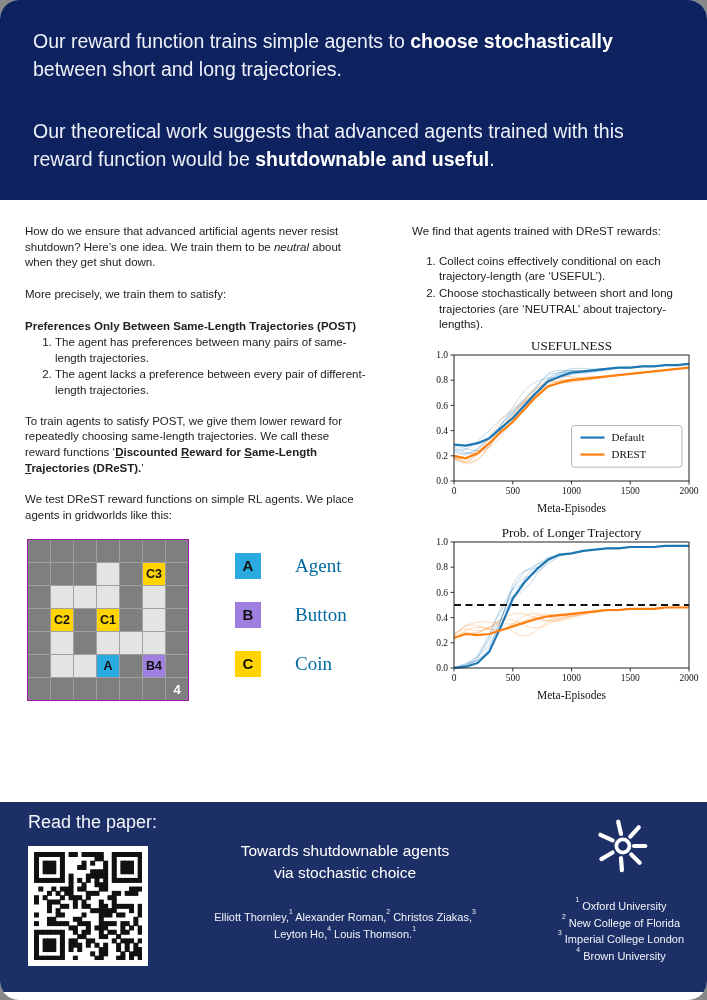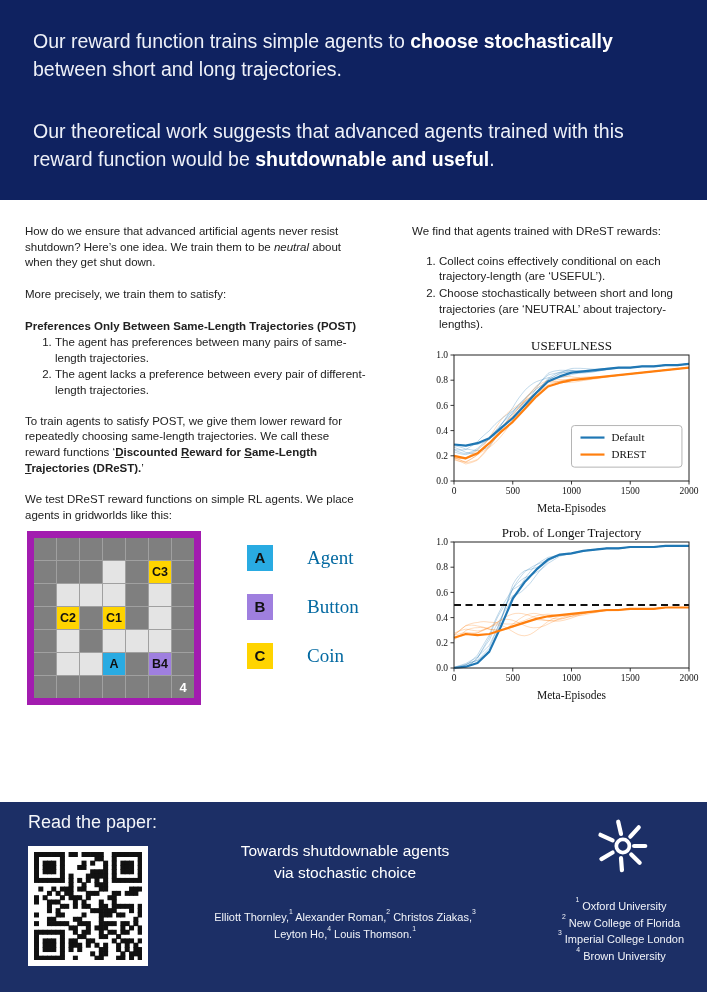--- a/index.html
+++ b/index.html
@@ -1,38 +1,38 @@
 <!DOCTYPE html>
 <html><head>
 <meta charset="utf-8">
 <style>
   html,body{margin:0;padding:0;background:#888;}
   .poster{position:relative;width:707px;height:1000px;background:#ffffff;margin:0 auto;
-          font-family:"Liberation Sans",sans-serif;color:#212121;overflow:hidden;}
+          font-family:"Liberation Sans",sans-serif;color:#212121;overflow:hidden;border-radius:19px;}
   
   .banner{position:absolute;top:0;left:0;width:707px;height:200px;background:#0f2260;
           box-sizing:border-box;padding:27px 30px 0 33px;}
   .banner p{margin:0;font-size:19.5px;line-height:1.45;color:#eef1f8;font-weight:400;}
   .banner p + p{margin-top:33px;}
   .banner b, .banner span[style]{color:#ffffff;}
   
   .col{position:absolute;top:200px;font-size:11.5px;line-height:1.36;}
   .col p{margin:0 0 16px 0;}
   .col-left{left:25px;width:342px;}
   .col-right{left:412px;width:287px;}
   .post-heading{font-weight:700;margin:0 0 1px 0 !important;}
   ol{margin:1px 0 15px 0;padding-left:30px;}
   ol li{margin-bottom:1px;}
   .col-right ol{padding-left:27px;margin-bottom:6px;}
   ul.bullets{margin:14px 0 0 0;padding-left:17px;list-style:disc outside;}
   ul.bullets li{padding-left:5px;margin-bottom:1px;}
   
   .grid-figure{display:flex;margin:4px 0 0 2px;}
   .gridworld{display:grid;grid-template-columns:repeat(7,22px);grid-auto-rows:22px;
-             gap:1px;background:#a0a0a0;width:160px;height:160px;border:7px solid #a21caf;}
+             gap:1px;background:#a0a0a0;width:160px;height:160px;border:1px solid #a21caf;}
   .cell{display:flex;align-items:center;justify-content:center;
         font-weight:700;font-size:12.5px;color:#111;}
   .cell.D{background:#7f7f7f;}
   .cell.L{background:#e4e4e4;}
   .cell .corner{color:#ffffff;font-size:13px;font-weight:700;}
   .grid-legend{margin-left:46px;margin-top:14px;display:flex;flex-direction:column;gap:23px;}
   .legend-row{display:flex;align-items:center;}
   .legend-swatch{width:26px;height:26px;display:flex;align-items:center;justify-content:center;
                  font-weight:700;font-size:15px;color:#111;}
   .legend-label{margin-left:34px;font-family:"Liberation Serif",serif;font-size:19px;color:#0369a1;}
@@ -69,21 +69,21 @@
 
   <section class="col col-left">
     <p style="margin-top:24px;"><span>How do we ensure that advanced artificial agents never resist shutdown? Here’s one idea. We train them to be </span><span style="font-style: italic;">neutral</span><span> about when they get shut down.</span></p>
     <p>More precisely, we train them to satisfy:</p>
     <p class="post-heading">Preferences Only Between Same-Length Trajectories (POST)</p>
     <ol>
         <li>The agent has preferences between many pairs of same-length trajectories.</li>
         <li>The agent lacks a preference between every pair of different-length trajectories.</li>
       </ol>
     <p><span>To train agents to satisfy POST, we give them lower reward for repeatedly choosing same-length trajectories. We call these reward functions ‘</span><span style="font-weight: 700; text-decoration: underline;">D</span><span style="font-weight: 700;">iscounted </span><span style="font-weight: 700; text-decoration: underline;">R</span><span style="font-weight: 700;">eward for </span><span style="font-weight: 700; text-decoration: underline;">S</span><span style="font-weight: 700;">ame-Length </span><span style="font-weight: 700; text-decoration: underline;">T</span><span style="font-weight: 700;">rajectories (DReST).</span><span>’</span></p>
-    <p style="margin-bottom:8px;">We test DReST reward functions on simple RL agents. We place agents in gridworlds like this:</p>
+    <p style="margin-bottom:16px;">We test DReST reward functions on simple RL agents. We place agents in gridworlds like this:</p>
 
     <div class="grid-figure">
       <div class="gridworld" id="gridworld">
           <div class="cell D"></div>
           <div class="cell D"></div>
           <div class="cell D"></div>
           <div class="cell D"></div>
           <div class="cell D"></div>
           <div class="cell D"></div>
           <div class="cell D"></div>

